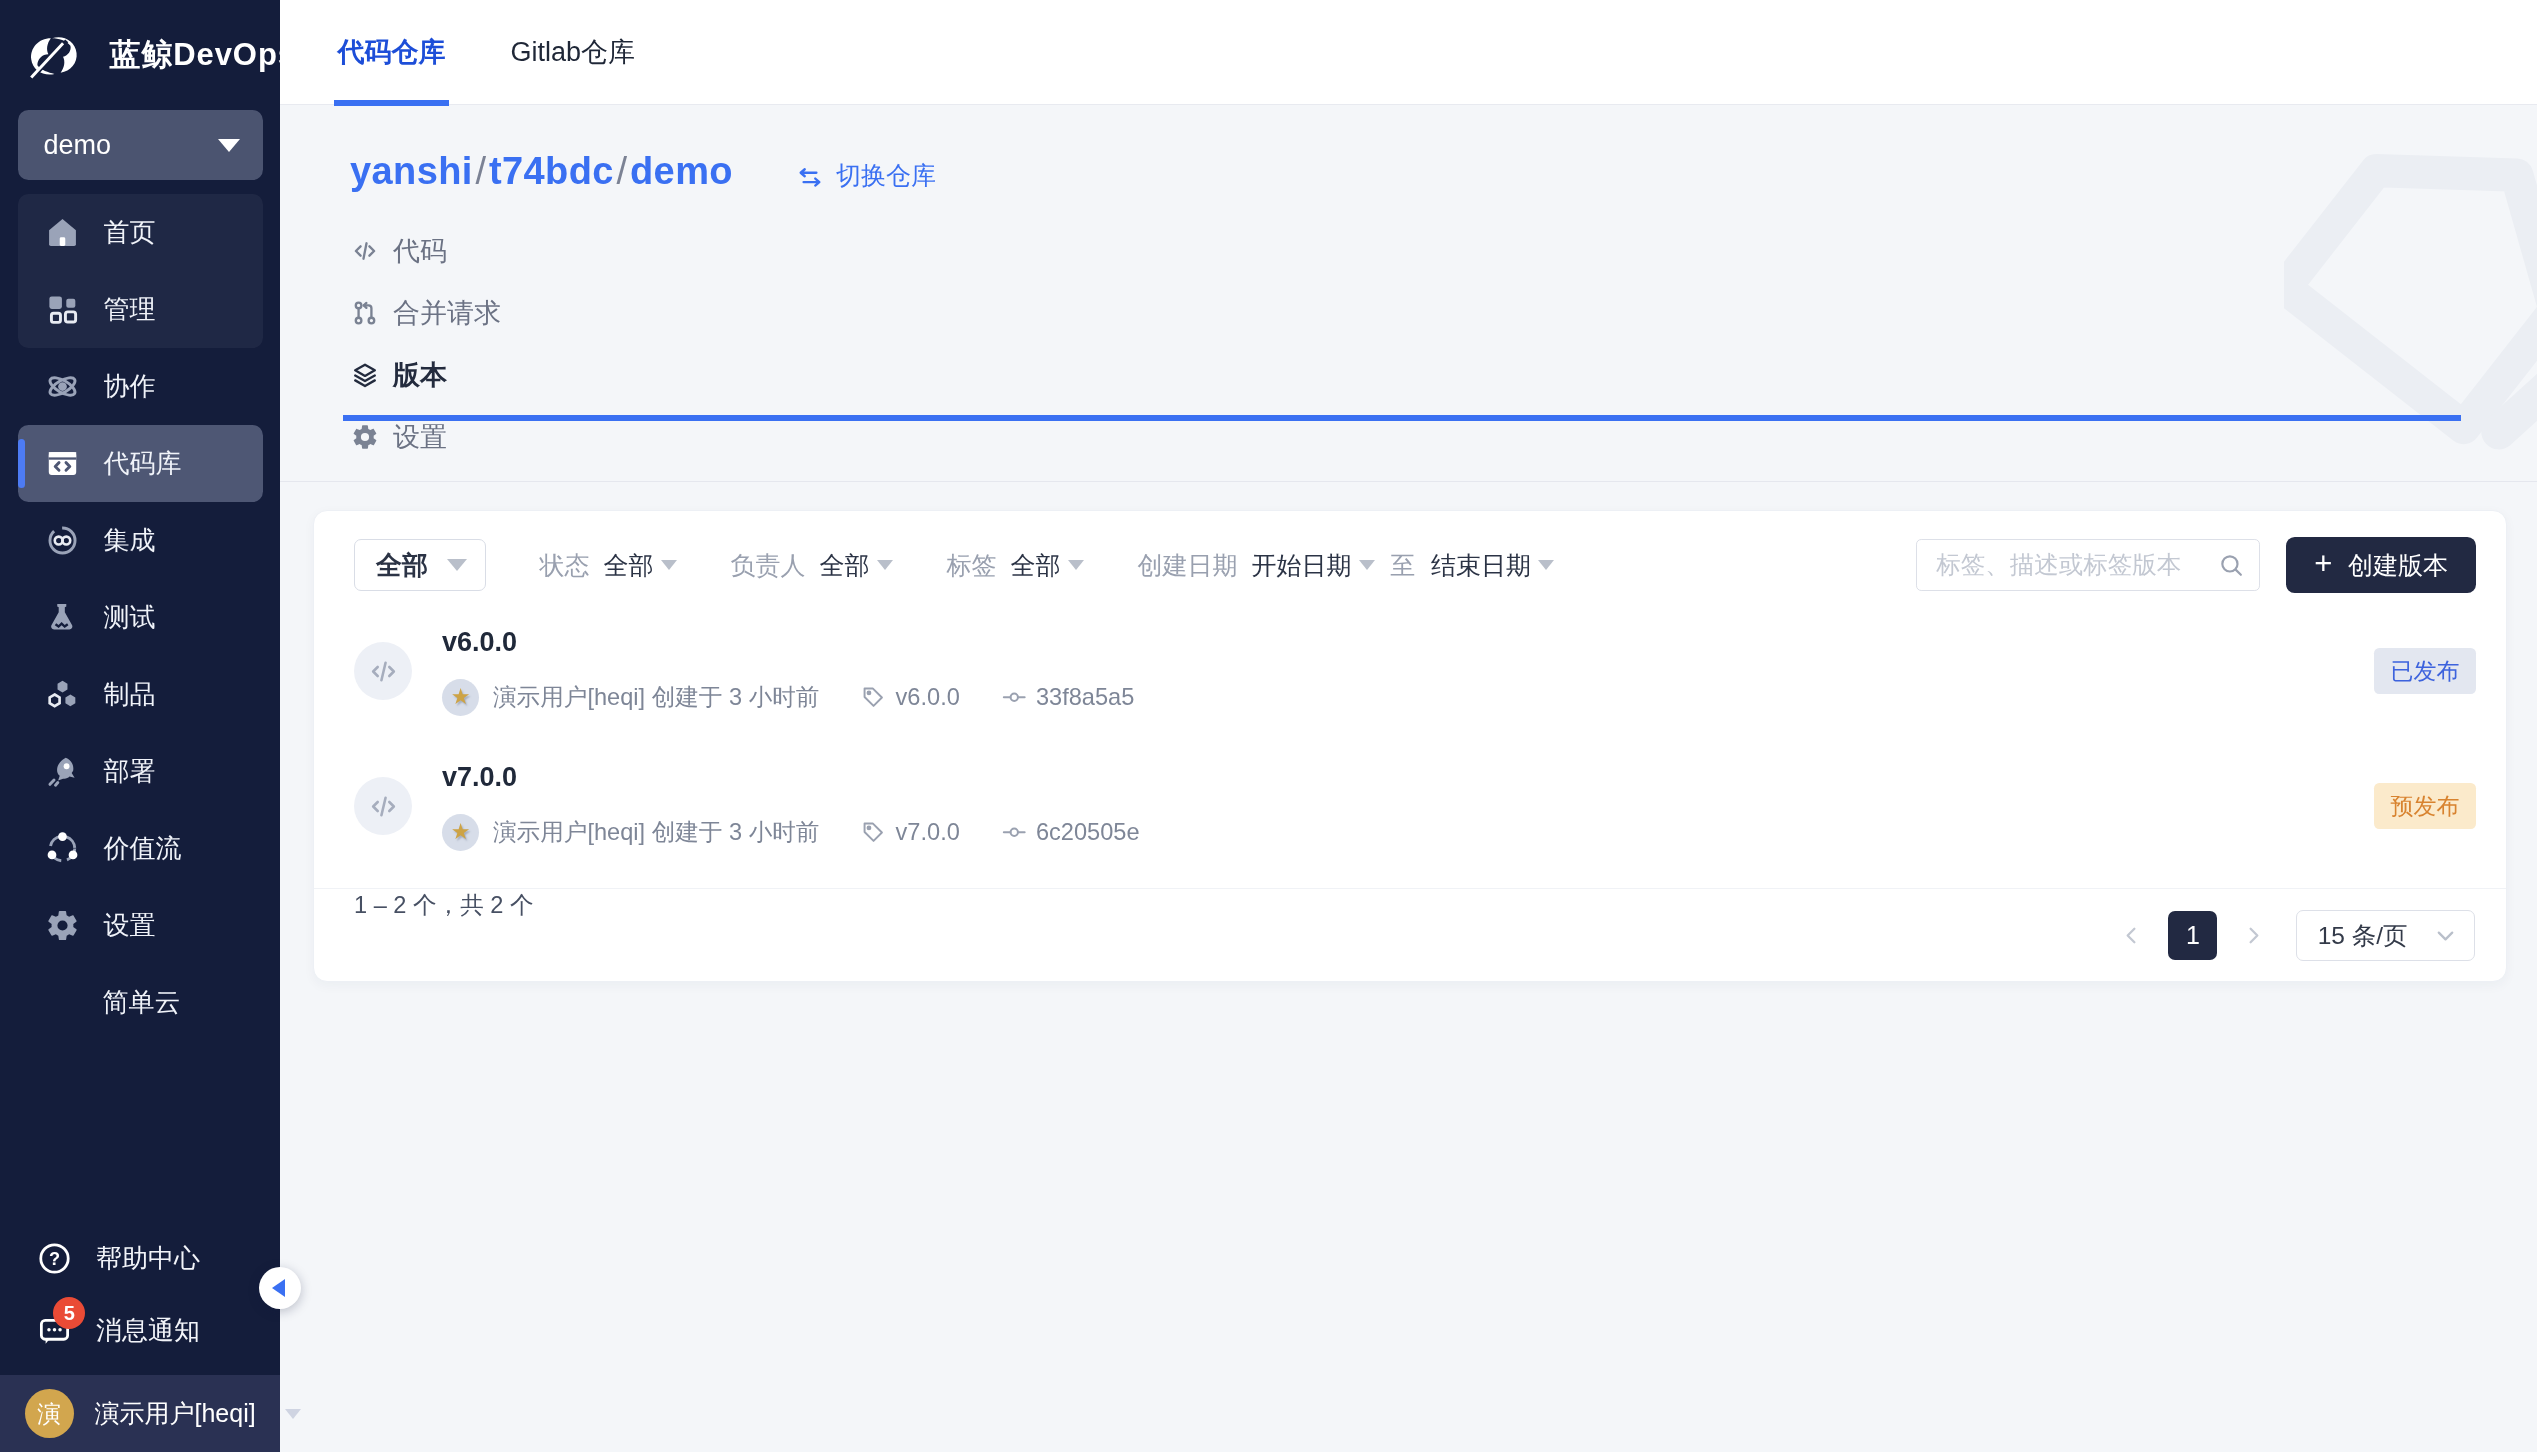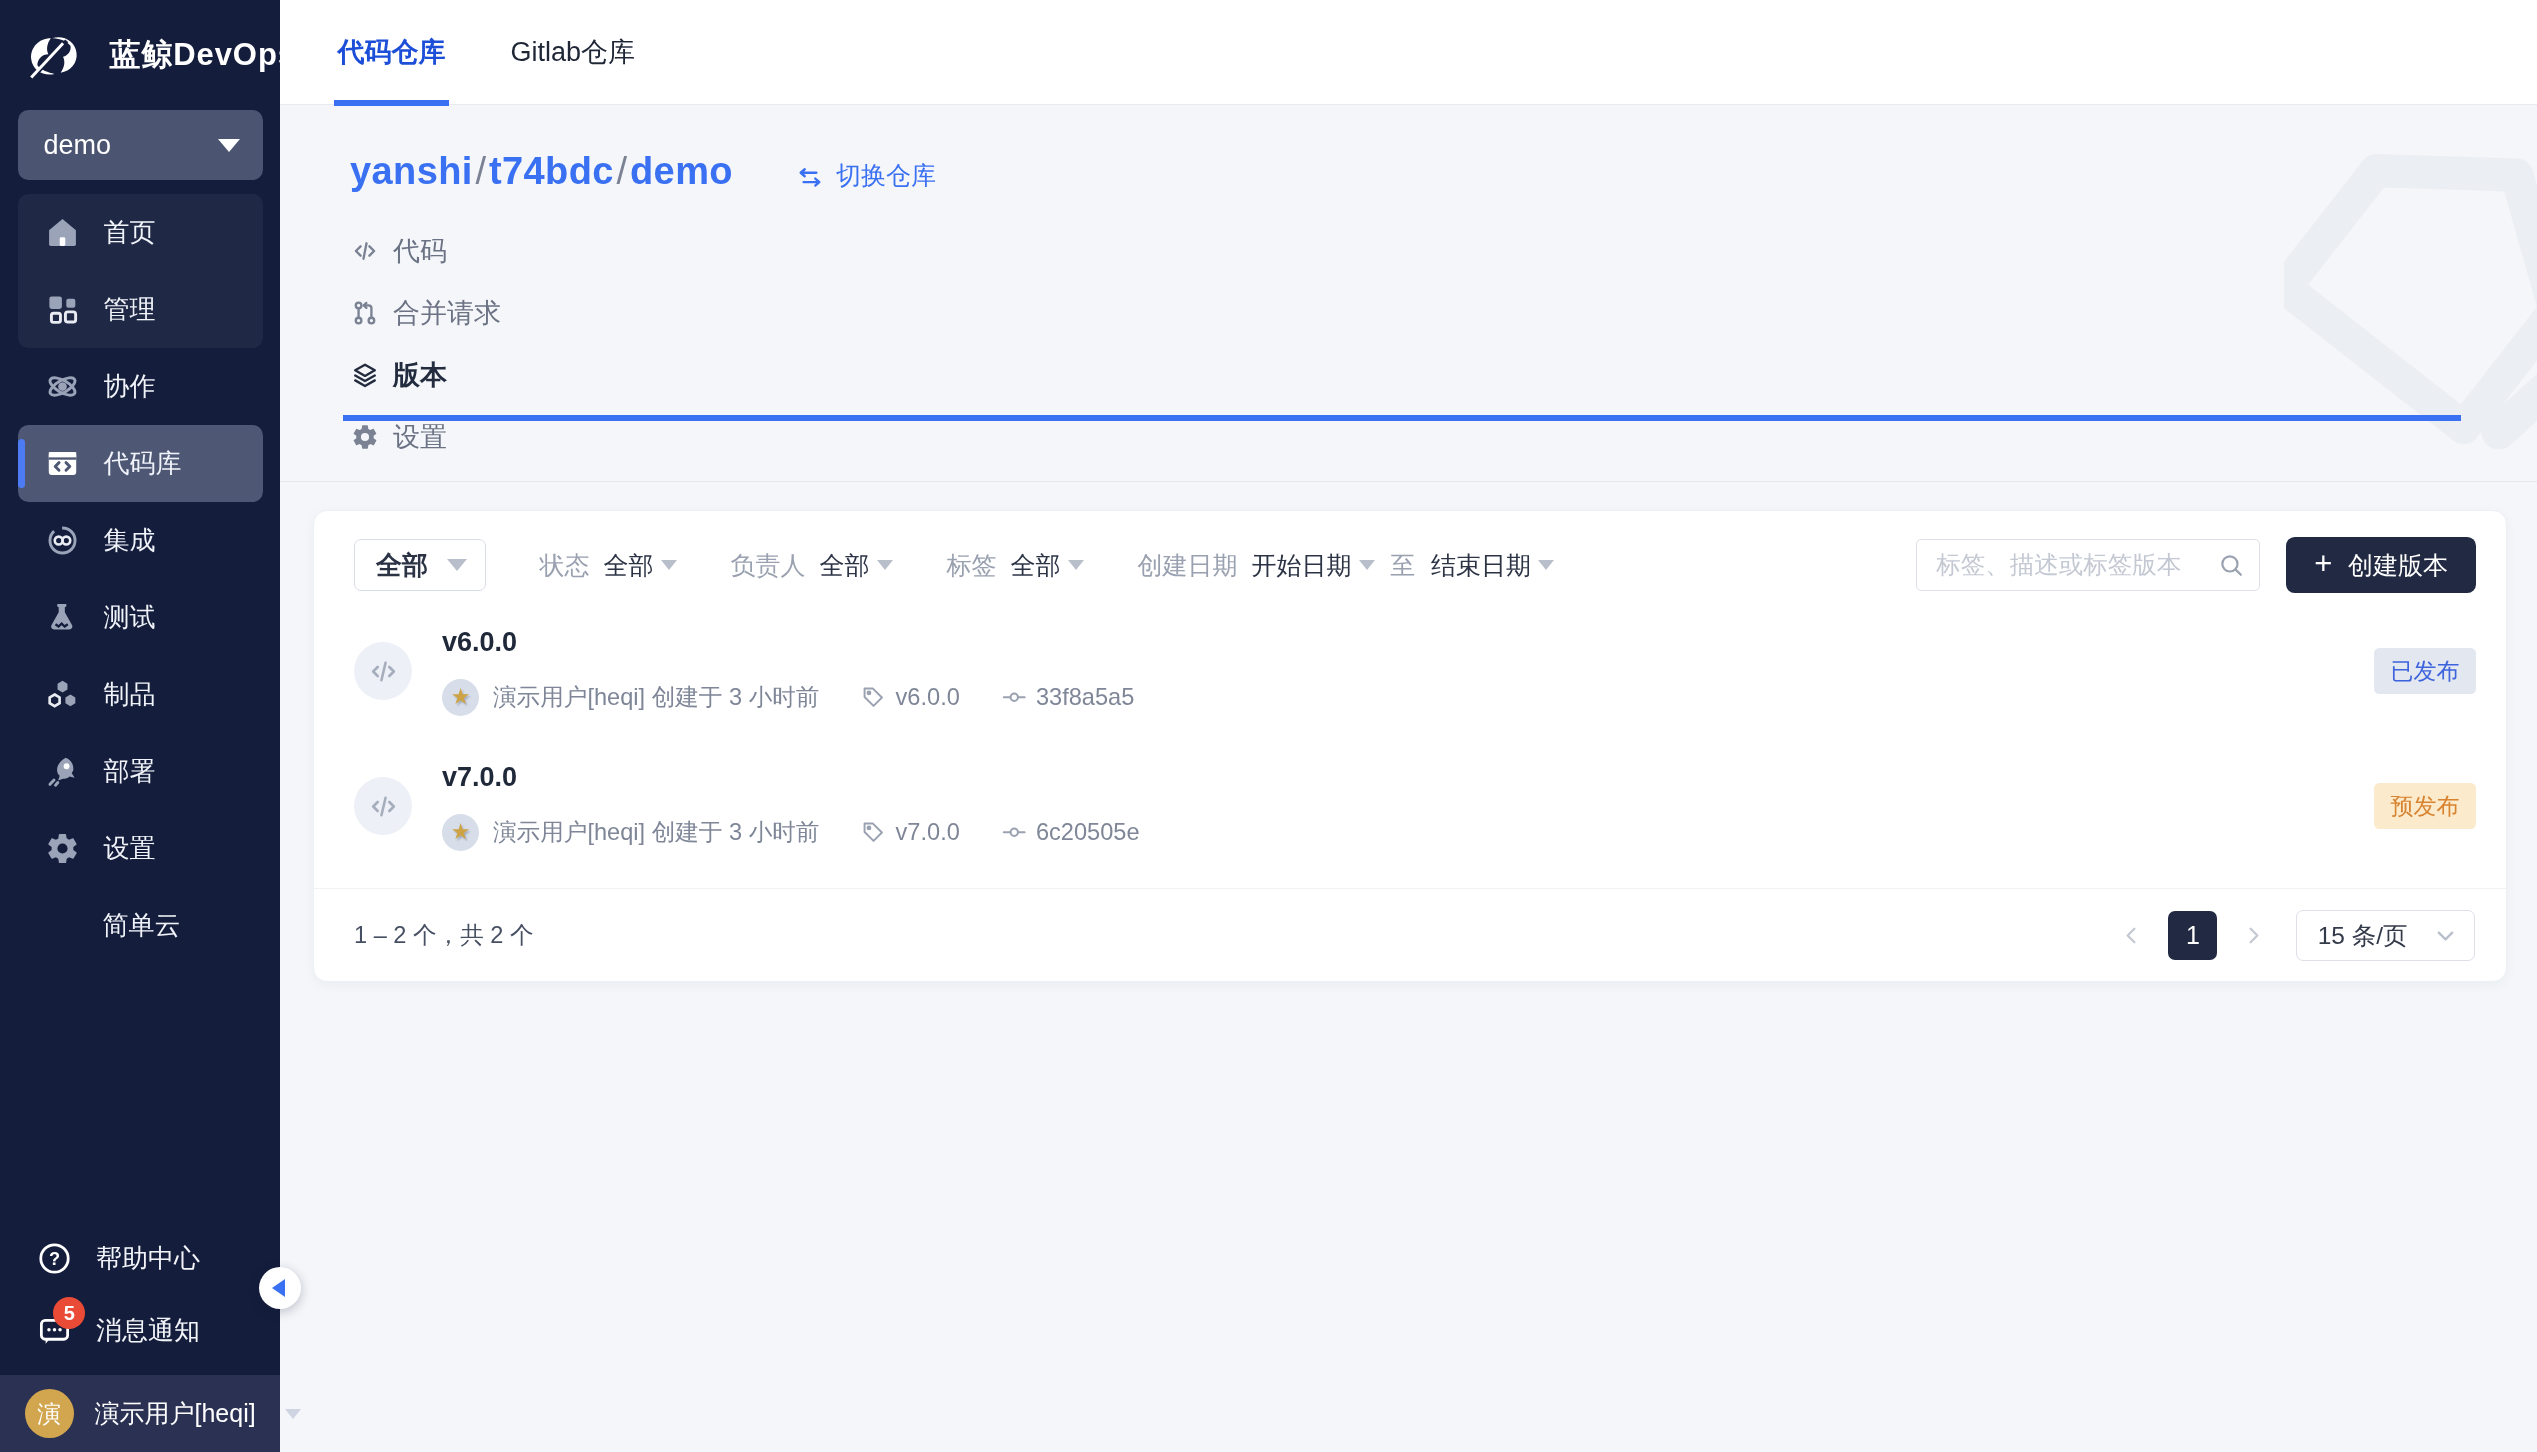--- a/index.html
+++ b/index.html
@@ -85,21 +85,21 @@
   .vinfo { margin-left:30px; }
   .vtitle { font-size:27px; font-weight:bold; color:#20293a; margin-bottom:21px; }
   .vmeta { display:flex; align-items:center; font-size:23.6px; color:#7e8697; white-space:nowrap; }
   .meta-avatar { width:37px; height:37px; border-radius:50%; background:#d7dde9; color:#cda345; font-size:22px; display:flex; align-items:center; justify-content:center; margin-right:14px; text-shadow:1.7px 1.7px 1.7px rgba(120,130,150,0.5); flex-shrink:0; }
   .meta-item { display:flex; align-items:center; gap:9.6px; margin-left:42px; }
   .meta-item svg { width:24.5px; height:24.5px; }
   .vbadge { margin-left:auto; font-size:23px; padding:7.9px 16.6px; border-radius:5.2px; white-space:nowrap; }
   .vbadge.released { background:#e3e7f0; color:#3d63dd; }
   .vbadge.prerelease { background:#fbeacb; color:#d8832f; }
 
-  .pagebar { border-top:1.7px solid #f0f2f6; height:93px; display:flex; align-items:center; padding:0 31px 0 40px; flex-shrink:0; }
+  .pagebar { border-top:1.7px solid #f0f2f6; height:93px; display:flex; padding:0 31px 0 40px; flex-shrink:0; }
   .page-summary { font-size:23.6px; color:#475063; white-space:nowrap; }
   .page-controls { margin-left:auto; display:flex; align-items:center; gap:19px; }
   .pg-arrow { width:35px; height:35px; display:flex; align-items:center; justify-content:center; color:#c3c8d2; cursor:pointer; }
   .pg-arrow svg { width:23px; height:23px; }
   .pg-num { width:49px; height:49px; background:#222942; color:#fff; border-radius:7px; display:flex; align-items:center; justify-content:center; font-size:25px; cursor:pointer; }
   .pg-size { height:51px; border:0.9px solid #dde0e8; border-radius:7px; background:#fff; display:flex; align-items:center; gap:26px; padding:0 17.5px 0 21px; font-size:24.5px; color:#333a49; cursor:pointer; margin-left:5.2px; white-space:nowrap; }
   .pg-size svg { width:23px; height:23px; }
 </style>
 </head>
 <body>
@@ -208,20 +208,31 @@
         <span class="ic">
           <svg viewBox="0 0 24 24">
               <path d="M14.2 2.6c3.6 1.3 5.8 4.8 5.1 8.9l-1 1.5 2 3.3-3.5-.8c-1.1 1.2-2.8 1.7-4.4 1.4l-3.4 1.3 1.1-3.3C7.5 13 7.8 8.6 10.2 5.9c1.2-1.4 2.5-2.5 4-3.3Z" fill="#9aa3b8"></path>
               <circle cx="14.8" cy="8.4" r="2" fill="#fff"></circle>
               <path d="M6.2 17.8 3.4 20.8M8.8 19.6l-1.6 1.8" stroke="#9aa3b8" stroke-width="2" stroke-linecap="round"></path>
             </svg>
         </span>
         <span>部署</span>
       </div>
 
+      <div class="m-item">
+        <span class="ic">
+          <svg viewBox="0 0 24 24" fill="none">
+              <circle cx="12" cy="12" r="8.4" stroke="#9aa3b8" stroke-width="2" stroke-dasharray="10 4"></circle>
+              <circle cx="12" cy="3.8" r="3" fill="#fff"></circle>
+              <circle cx="4.8" cy="16.4" r="3" fill="#fff"></circle>
+              <circle cx="19.2" cy="16.4" r="3" fill="#fff"></circle>
+            </svg>
+        </span>
+        <span>价值流</span>
+      </div>
 
       <div class="m-item">
         <span class="ic">
           <svg viewBox="0 0 24 24">
               <path d="M19.4 13c.04-.32.06-.66.06-1s-.02-.68-.07-1l2.1-1.65c.19-.15.24-.42.12-.64l-2-3.46c-.12-.22-.39-.3-.61-.22l-2.49 1c-.52-.4-1.08-.73-1.69-.98l-.38-2.65A.49.49 0 0 0 14 2h-4c-.25 0-.46.18-.49.42l-.38 2.65c-.61.25-1.17.59-1.69.98l-2.49-1c-.23-.09-.49 0-.61.22l-2 3.46c-.13.22-.07.49.12.64L4.57 11c-.05.32-.07.66-.07 1s.02.68.07 1l-2.11 1.65c-.19.15-.24.42-.12.64l2 3.46c.12.22.39.3.61.22l2.49-1c.52.4 1.08.73 1.69.98l.38 2.65c.03.24.24.42.49.42h4c.25 0 .46-.18.49-.42l.38-2.65c.61-.25 1.17-.59 1.69-.98l2.49 1c.23.09.49 0 .61-.22l2-3.46c.12-.22.07-.49-.12-.64L19.4 13Zm-7.4 2.5a3.5 3.5 0 1 1 0-7 3.5 3.5 0 0 1 0 7Z" fill="#9aa3b8"></path>
             </svg>
         </span>
         <span>设置</span>
       </div>
 

